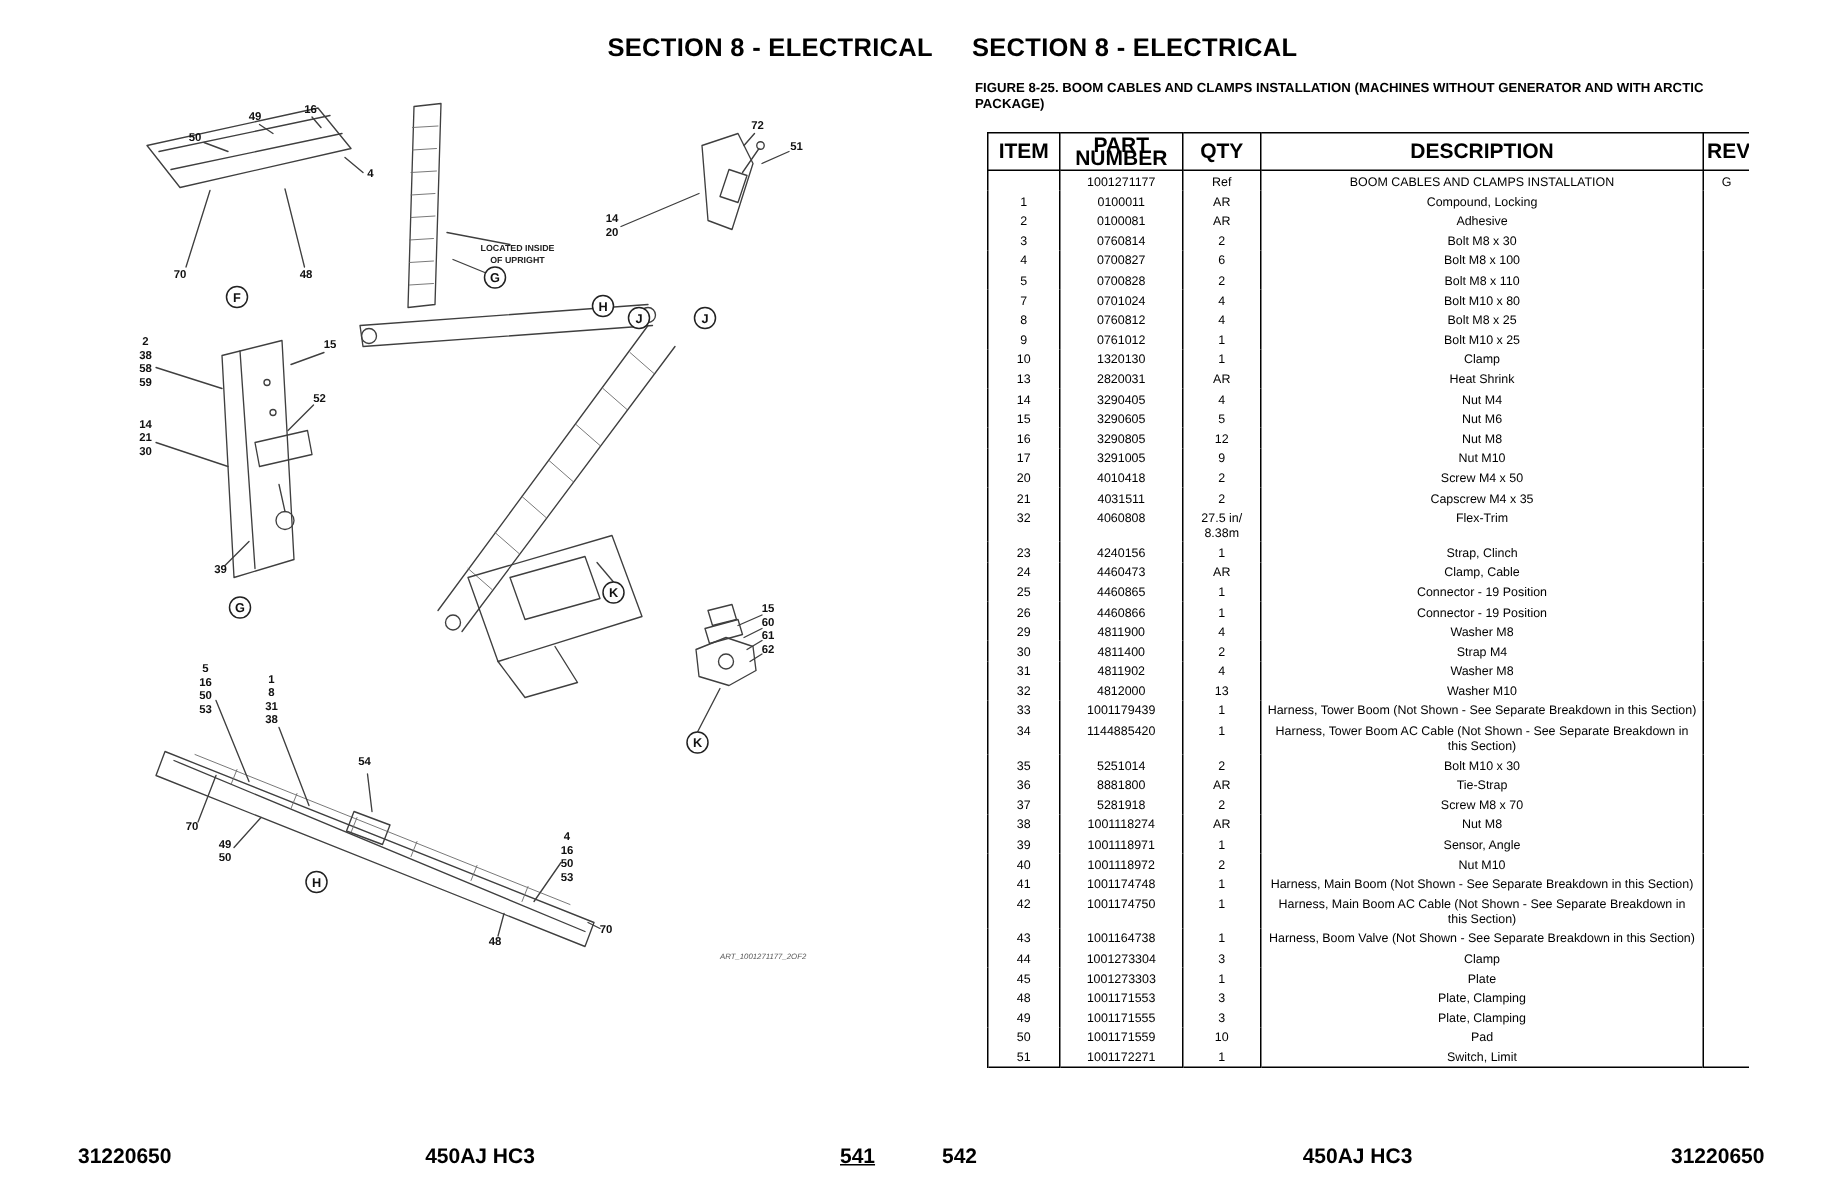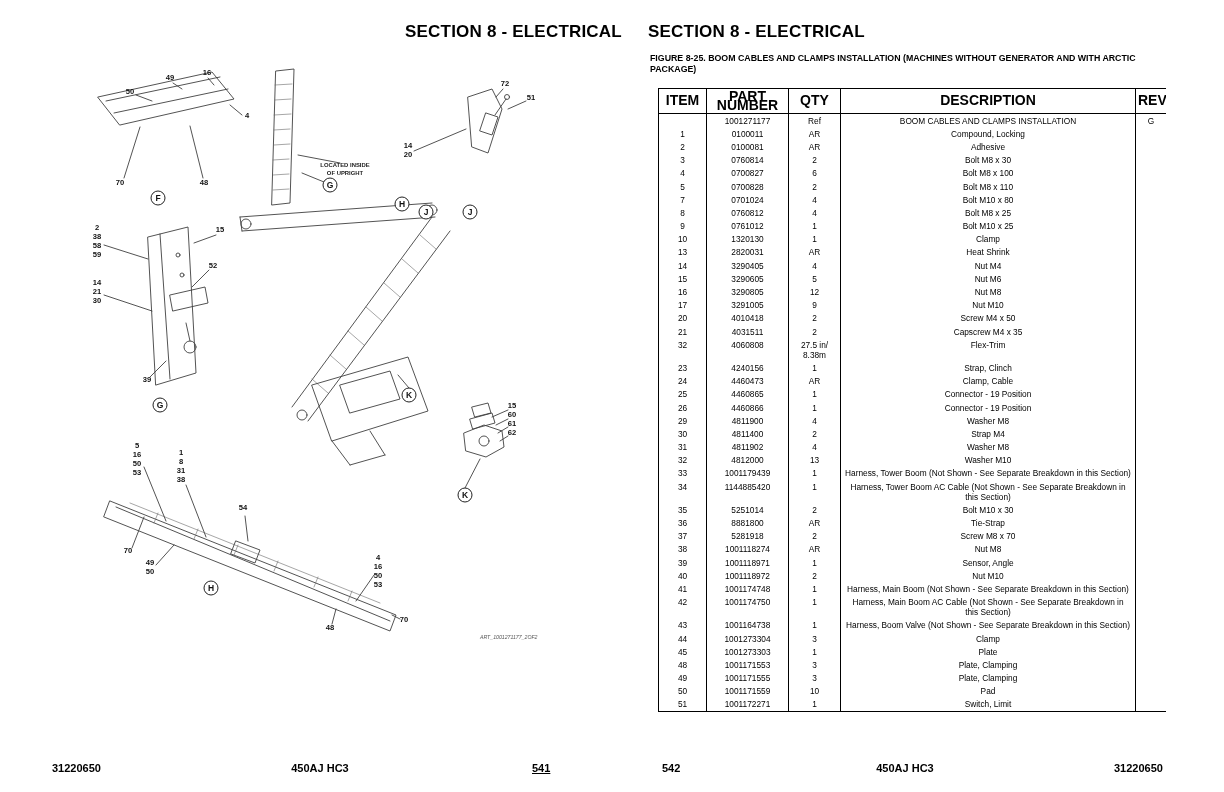--- a/index.html
+++ b/index.html
@@ -35,25 +35,25 @@
     padding:2.5px 2px; font-size:14px; line-height:9.5px; }
   table.parts td { border-left:1px solid #000; border-right:1px solid #000;
     padding:1.6px 4px; vertical-align:top; line-height:10px; }
   .col-item { width:48px; }  td.col-item { text-align:center; }
   .col-part { width:82px;margin-left:24px; }  td.col-part { text-align:center; }
   .col-qty  { width:52px; }  td.col-qty  { text-align:center; }
   .col-desc { width:295px; } td.col-desc { text-align:center; }
   .col-rev  { width:31px; }  td.col-rev  { text-align:center; }
 
   
-  .footer-item { position:absolute; top:762px; font-weight:bold; font-size:11px; }
+  .footer-item { position:absolute; top:762px; font-weight:bold; font-size:14px; }
   .f-doc-left   { left:52px; }
   .f-model-left { left:250px; width:140px; text-align:center; }
-  .f-page-left  { left:532px;text-decoration:underline; }
-  .f-page-right { left:662px;text-align:right; }
+  .f-page-left  { left:560px;text-decoration:underline; }
+  .f-page-right { left:628px;text-align:right; }
   .f-model-right{ left:830px; width:150px; text-align:center; }
   .f-doc-right  { left:1114px; }
 </style>
 </head>
 <body>
 
 <div class="page-header left-header">SECTION 8 - ELECTRICAL</div>
 
 <div class="diagram-wrap">
   <svg width="570" height="612" viewBox="0 0 570 612">

